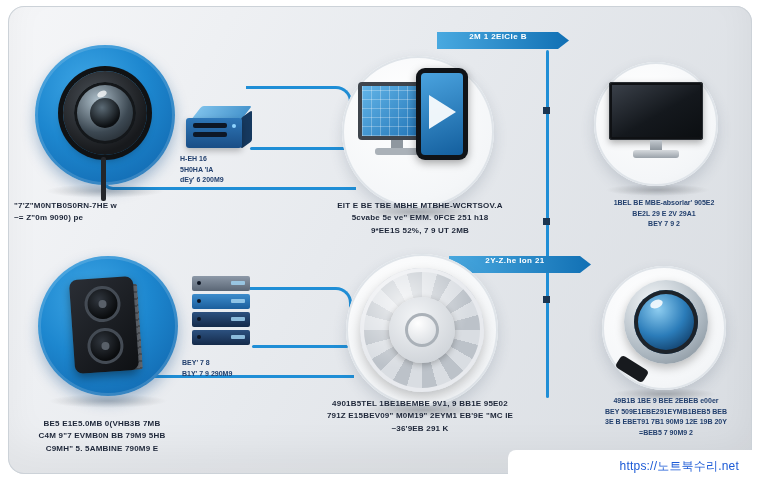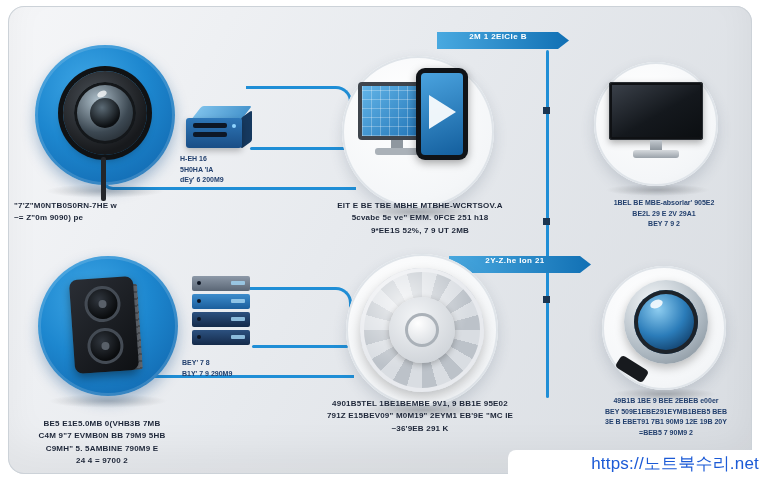--- a/index.html
+++ b/index.html
@@ -113,21 +113,21 @@
   
   .cam { position:absolute; left:22px; top:14px; width:84px; height:84px; border-radius:50%;
          background:radial-gradient(circle at 35% 28%,#f4f7f9,#aeb9c2 60%,#79858f); box-shadow:0 4px 10px rgba(0,0,0,.25); }
   .cam-lens { position:absolute; inset:10px; border-radius:50%;
               background:radial-gradient(circle at 38% 30%,#8ecdf0 0%,#2b7cb9 45%,#0b2f55 85%);
               box-shadow:inset 0 0 0 4px #1d232a; }
   .cam-glint { position:absolute; left:26px; top:20px; width:13px; height:8px; border-radius:50%;
                background:rgba(255,255,255,.85); transform:rotate(-22deg); }
   .cam-arm { position:absolute; left:8px; top:84px; width:32px; height:14px; background:#171a1e; border-radius:4px; transform:rotate(32deg); }
 
-  .watermark { position:absolute; right:1px; bottom:5px; font-size:17px; color:#1b5ad6; letter-spacing:.2px; }
+  .watermark { position:absolute; right:21px; bottom:5px; font-size:12px; color:#1b5ad6; letter-spacing:.2px; }
 </style>
 </head>
 <body>
 
 <div class="canvas">
   <div class="panel"></div>
   <div class="wm-strip"></div>
 
   <div class="conn-tr" style="left:246px;top:86px;width:106px;height:42px;"></div>
   <div class="hline" style="left:250px;top:147px;width:100px;"></div>
@@ -254,21 +254,20 @@
       <div class="cam-lens"></div>
       <div class="cam-glint"></div>
     </div>
     <div class="cam-arm" style="left:14px;top:96px;position:absolute;"></div>
   </div>
 
   <div class="cap cap-md center" style="left:10px;top:398px;width:184px;margin-top:20px;">
     <div class="ln">BE5 E1E5.0MB 0(VHB3B 7MB</div>
     <div class="ln">C4M 9"7 EVMB0N BB 79M9 5HB</div>
     <div class="ln">C9MH" 5. 5AMBINE 790M9 E</div>
-    <div class="ln">24 4 = 9700 2</div>
   </div>
 
   <div class="cap cap-sm" style="left:182px;top:358px;width:84px;">
     <div class="ln">BEY' 7 8</div>
     <div class="ln">B1Y' 7 9 290M9</div>
   </div>
 
   <div class="cap cap-md center" style="left:284px;top:398px;width:272px;">
     <div class="ln">4901B5TEL 1BE1BEMBE 9V1, 9 BB1E 95E02</div>
     <div class="ln">791Z E15BEV09" M0M19" 2EYM1 EB'9E "MC IE</div>

